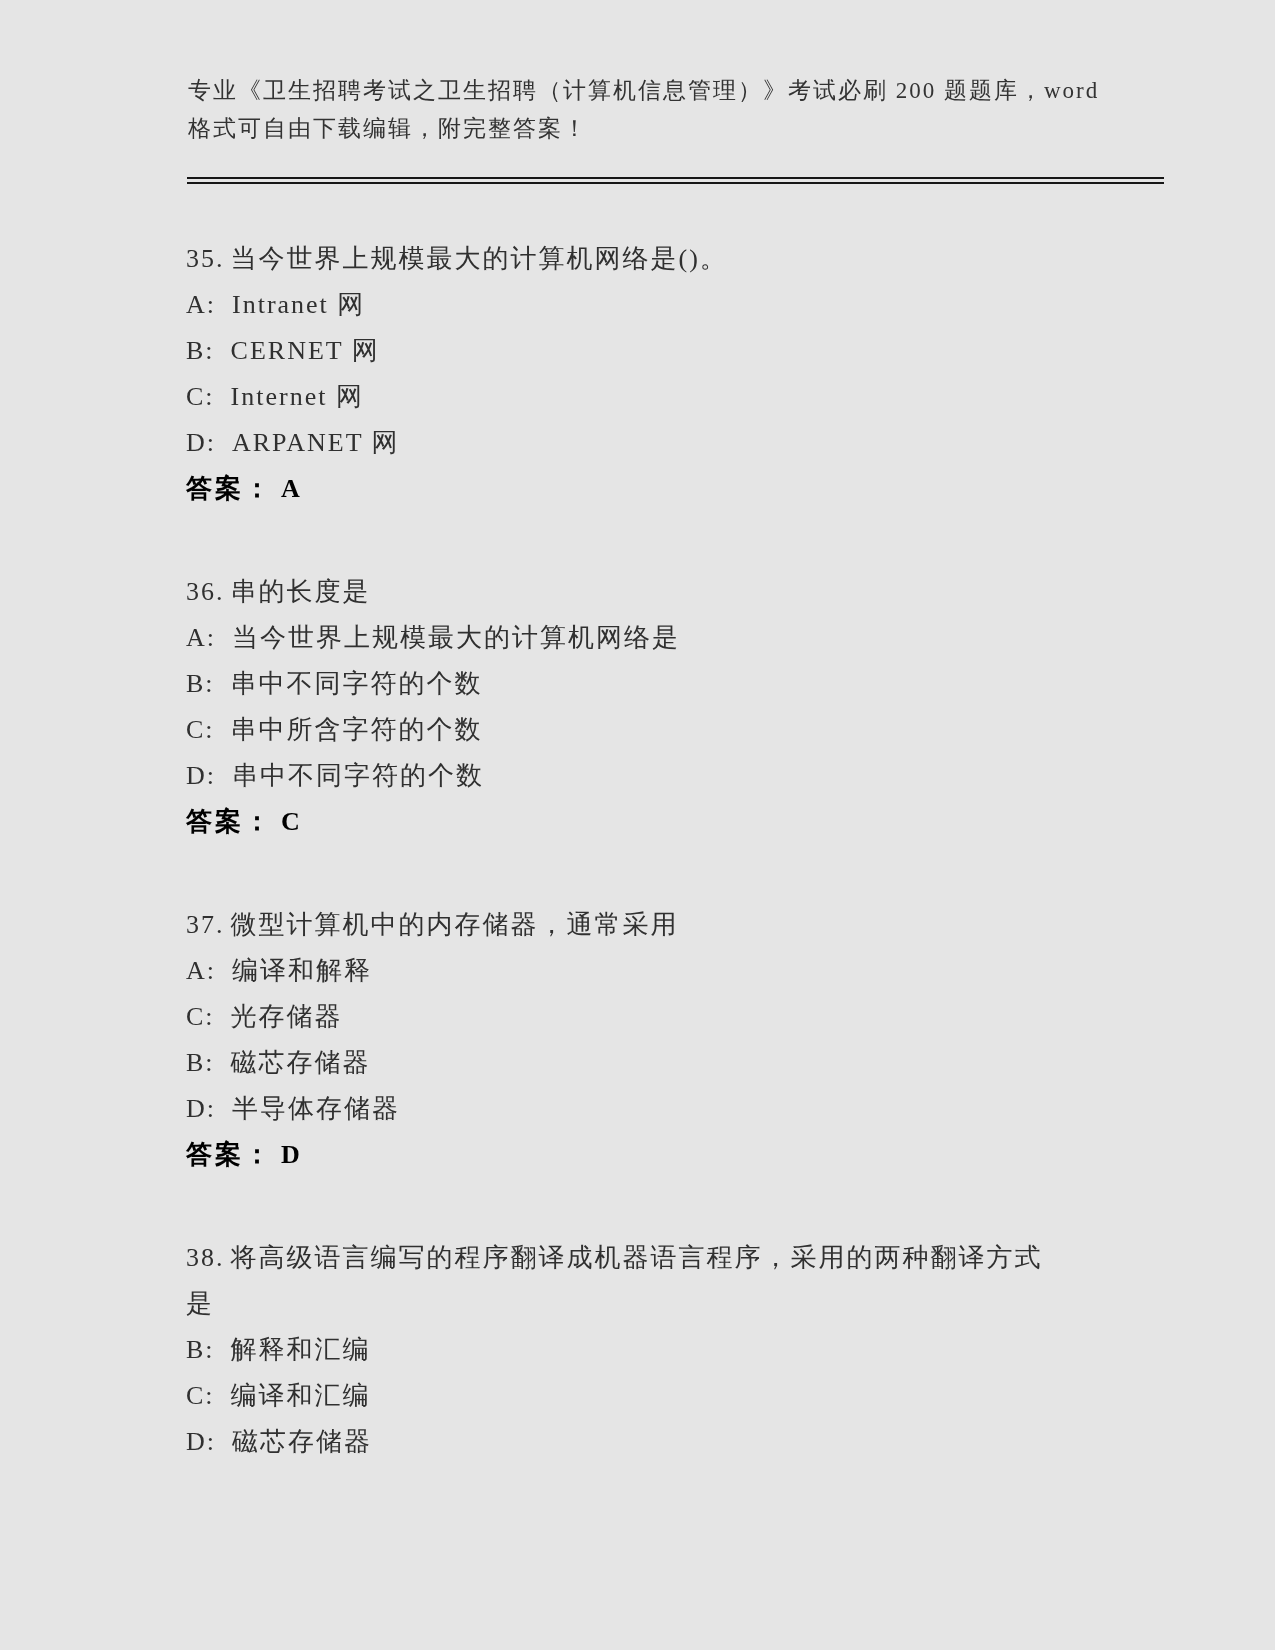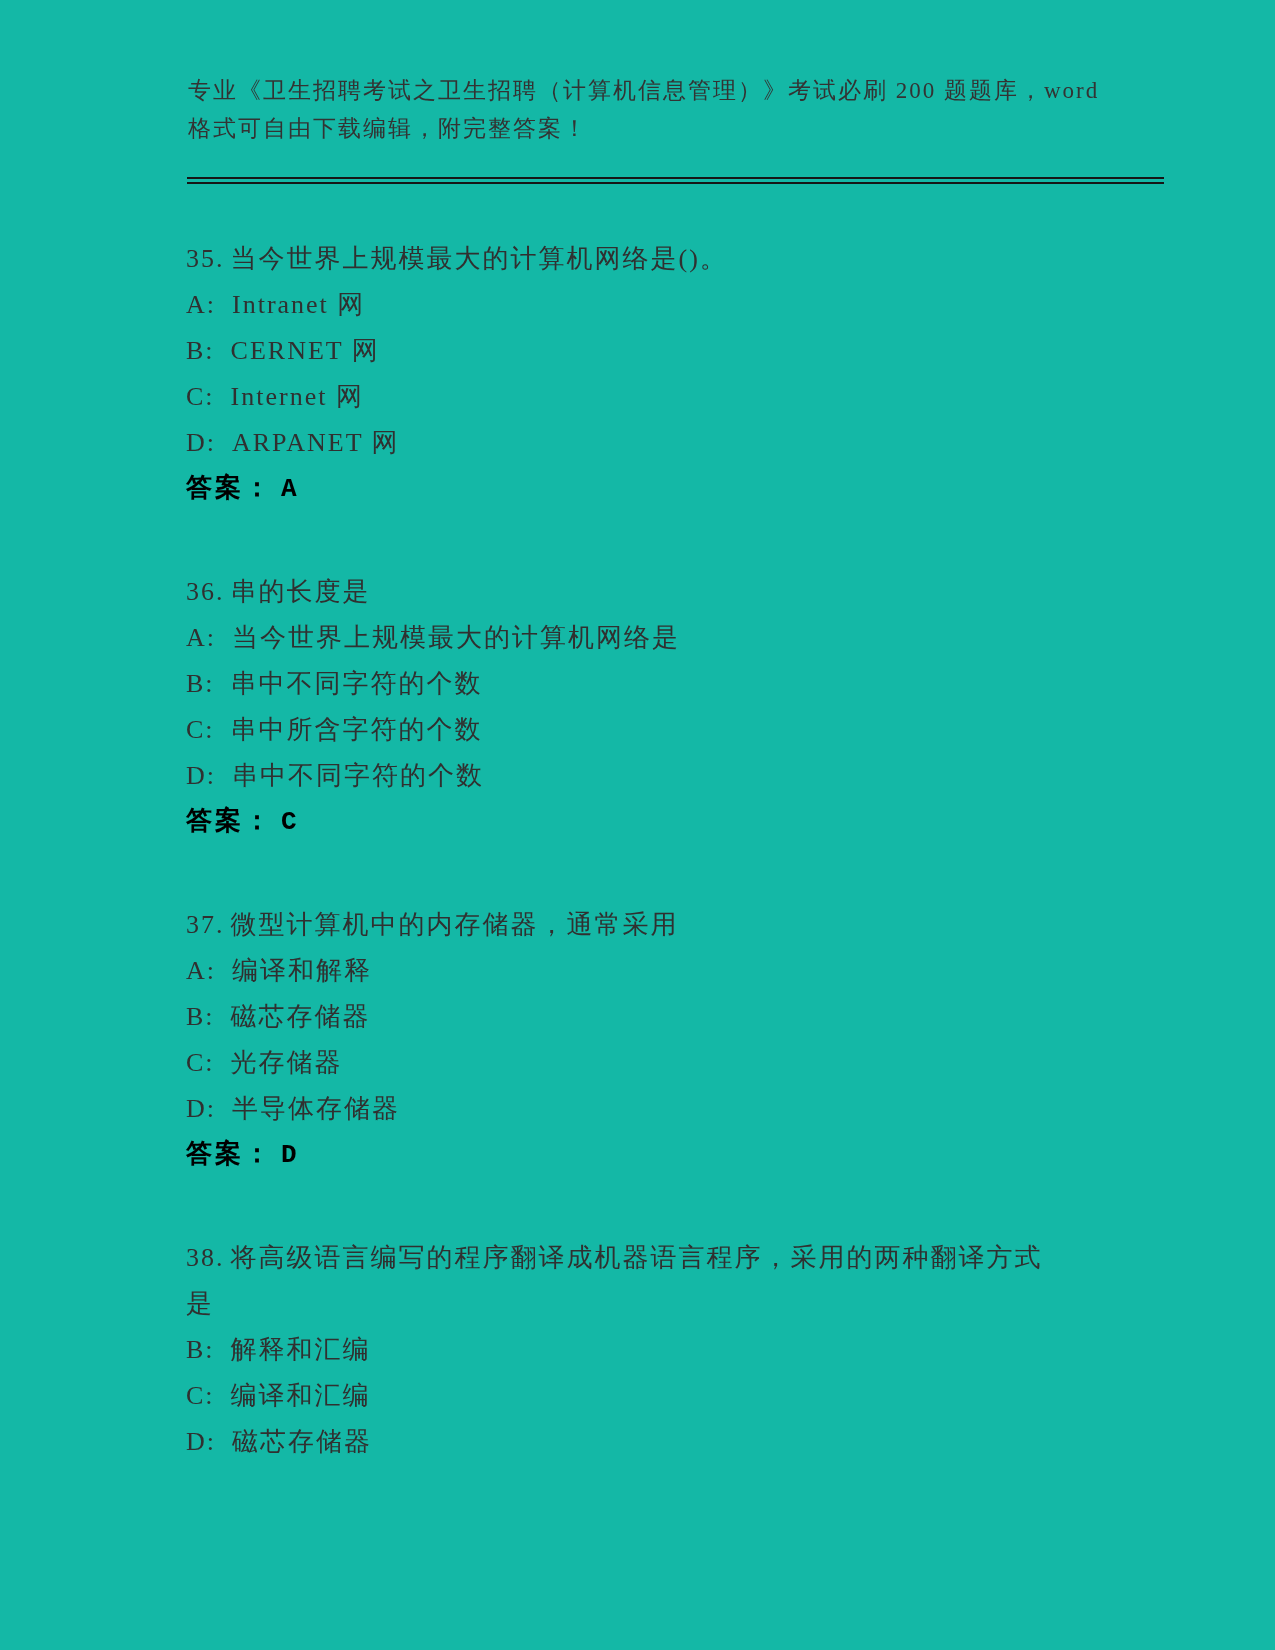--- a/index.html
+++ b/index.html
@@ -4,21 +4,21 @@
 <style>
   html, body {
     margin: 0;
     padding: 0;
     background: #ffffff;
   }
   .page {
     position: relative;
     width: 1275px;
     height: 1650px;
-    background: #14b8a6;
+    background: #e5e5e5;
     overflow: hidden;
     font-family: "Liberation Serif", "DejaVu Serif", serif;
   }
   .header {
     position: absolute;
     left: 188px;
     top: 72px;
     width: 1000px;
     font-size: 23px;
     line-height: 38px;
@@ -55,21 +55,21 @@
   }
   .qnum {
     margin-right: 6px;
   }
   .opt-label {
     margin-right: 16px;
   }
   .answer {
     font-weight: bold;
     color: #000000;
-    font-family: Liberation Mono, monospace;
+    font-family: Liberation Serif, serif;
     letter-spacing: 3px;
   }
   .answer .answer-value {
     margin-left: 8px;
   }
 </style>
 </head>
 <body>
 
 <div class="page">
@@ -97,22 +97,22 @@
       <div class="line option"><span class="opt-label">A:</span><span>当今世界上规模最大的计算机网络是</span></div>
       <div class="line option"><span class="opt-label">B:</span><span>串中不同字符的个数</span></div>
       <div class="line option"><span class="opt-label">C:</span><span>串中所含字符的个数</span></div>
       <div class="line option"><span class="opt-label">D:</span><span>串中不同字符的个数</span></div>
       <div class="line answer"><span>答案：</span><span class="answer-value">C</span></div>
     </section>
 
     <section class="q">
       <div class="line title"><span class="qnum">37.</span><span>微型计算机中的内存储器，通常采用</span></div>
       <div class="line option"><span class="opt-label">A:</span><span>编译和解释</span></div>
+      <div class="line option"><span class="opt-label">C:</span><span>光存储器</span></div>
       <div class="line option"><span class="opt-label">B:</span><span>磁芯存储器</span></div>
-      <div class="line option"><span class="opt-label">C:</span><span>光存储器</span></div>
       <div class="line option"><span class="opt-label">D:</span><span>半导体存储器</span></div>
       <div class="line answer"><span>答案：</span><span class="answer-value">D</span></div>
     </section>
 
     <section class="q">
       <div class="line title"><span class="qnum">38.</span><span>将高级语言编写的程序翻译成机器语言程序，采用的两种翻译方式</span></div>
       <div class="line title"><span>是</span></div>
       <div class="line option"><span class="opt-label">B:</span><span>解释和汇编</span></div>
       <div class="line option"><span class="opt-label">C:</span><span>编译和汇编</span></div>
       <div class="line option"><span class="opt-label">D:</span><span>磁芯存储器</span></div>

